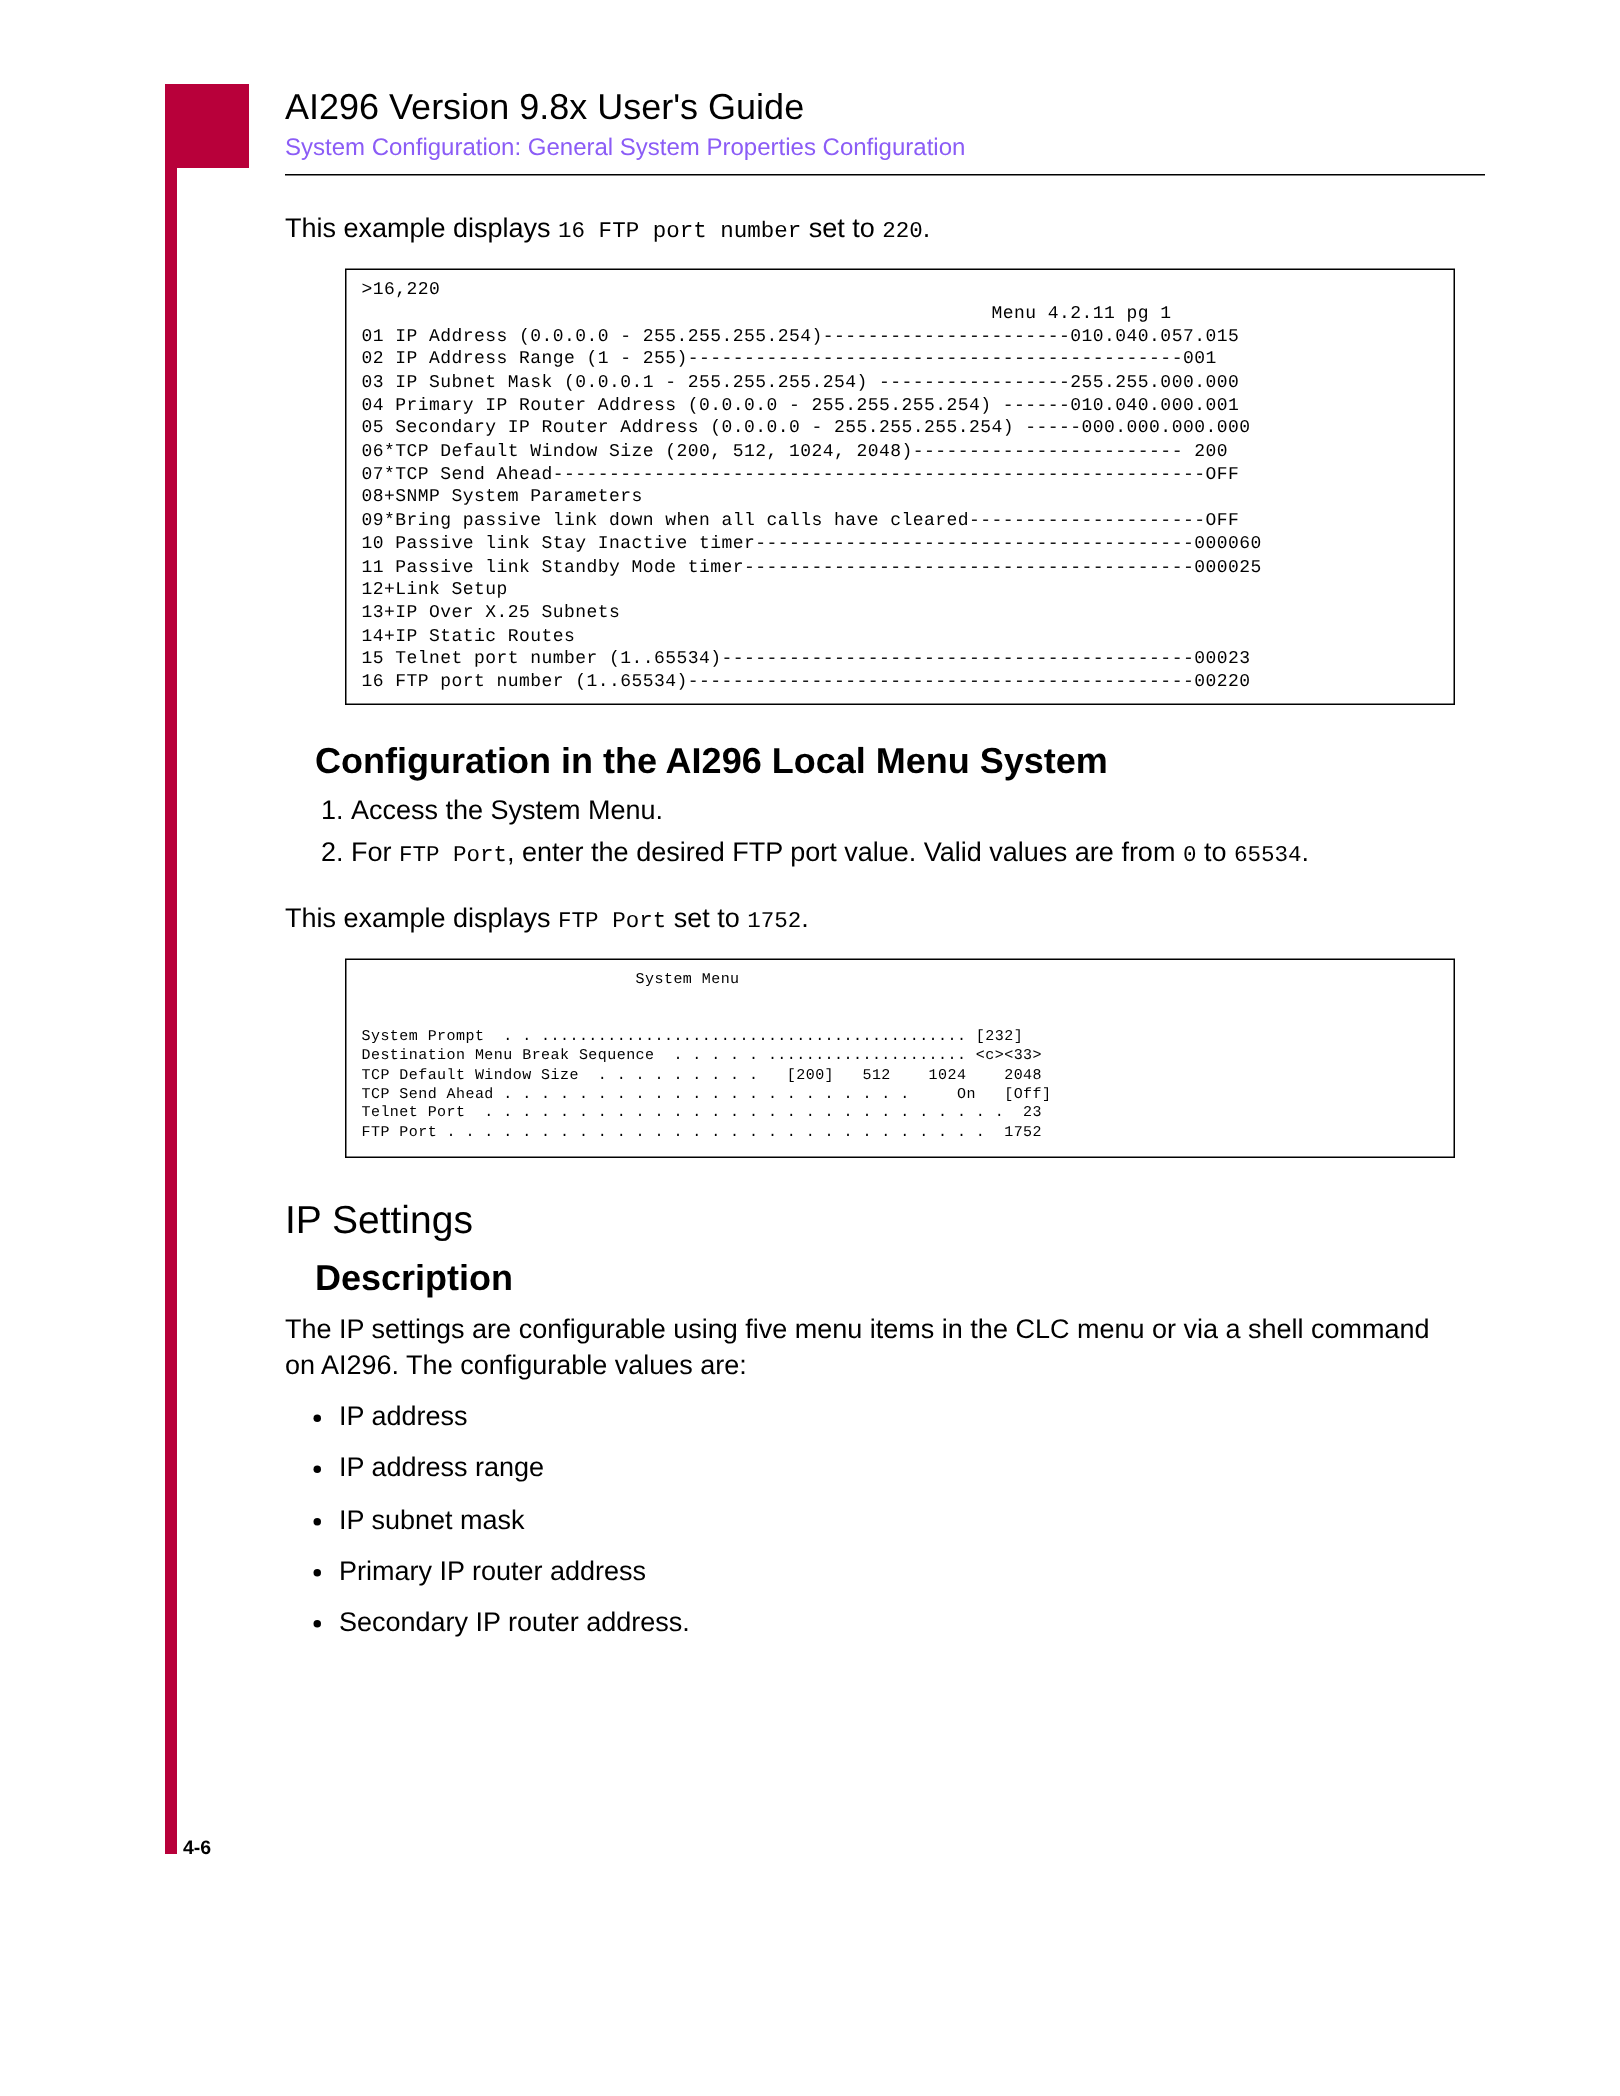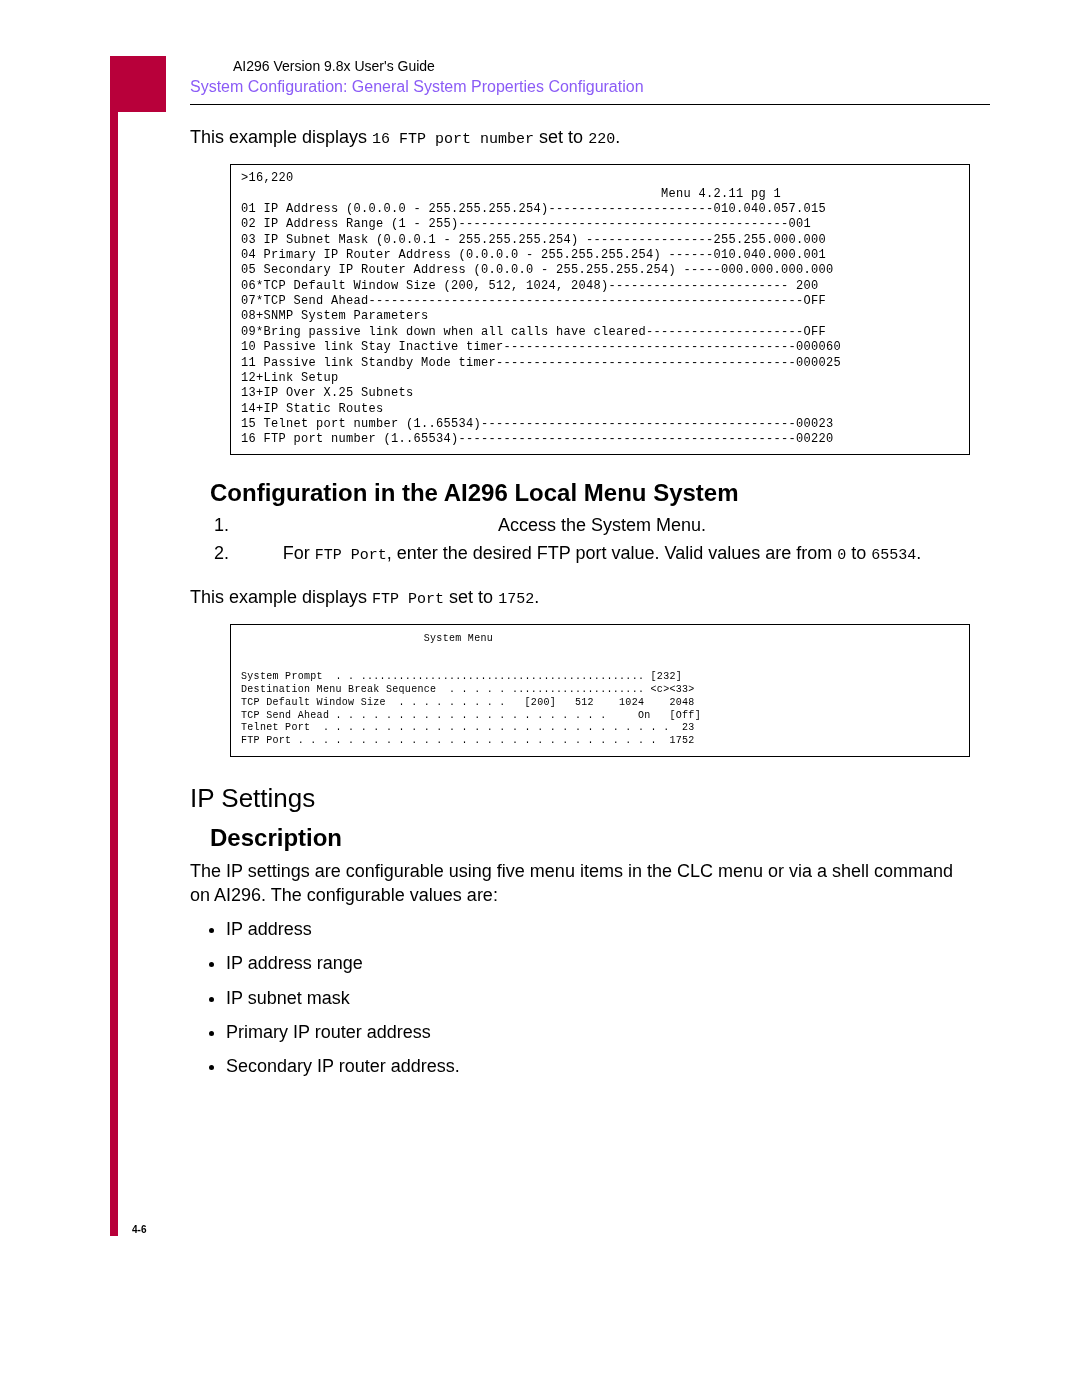--- a/index.html
+++ b/index.html
@@ -27,38 +27,37 @@
     height: 1168px;
     background: #b8003a;
   }
   .header {
     position: absolute;
     left: 190px;
     top: 58px;
     width: 800px;
   }
   .header-title {
-    font-size: 14px;
+    font-size: 24px;
     color: #000;
-    margin-left: 43px;
   }
   .header-sub {
     font-size: 16px;
     color: #8b5cf6;
     margin-top: 4px;
   }
   .header-line {
     border: none;
     border-top: 1px solid #000;
     margin-top: 8px;
   }
   .content {
     position: absolute;
     left: 190px;
-    top: 125px;
+    top: 140px;
     width: 780px;
     font-size: 18px;
     color: #000;
     line-height: 1.35;
   }
   .mono {
     font-family: "Courier New", monospace;
     font-size: 15px;
   }
   .code-box {
@@ -92,40 +91,39 @@
   }
   .ol {
     margin: 4px 0 18px 20px;
     padding-left: 24px;
   }
   .ol .li {
     display: list-item;
     list-style: decimal;
     font-size: 18px;
     margin-bottom: 4px;
-    text-align: center;
   }
   .para {
     margin: 0 0 2px 0;
   }
   .ul {
     margin: 10px 0 0 36px;
     padding: 0;
   }
   .ul .li {
     display: list-item;
     list-style: disc;
     font-size: 18px;
     margin-bottom: 10px;
   }
   .page-num {
     position: absolute;
-    left: 132px;
+    left: 122px;
     top: 1224px;
-    font-size: 10px;
+    font-size: 13px;
     font-weight: bold;
     color: #000;
   }
   .red-tick {
     position: absolute;
     left: 110px;
     top: 1220px;
     width: 8px;
     height: 16px;
     background: #b8003a;

